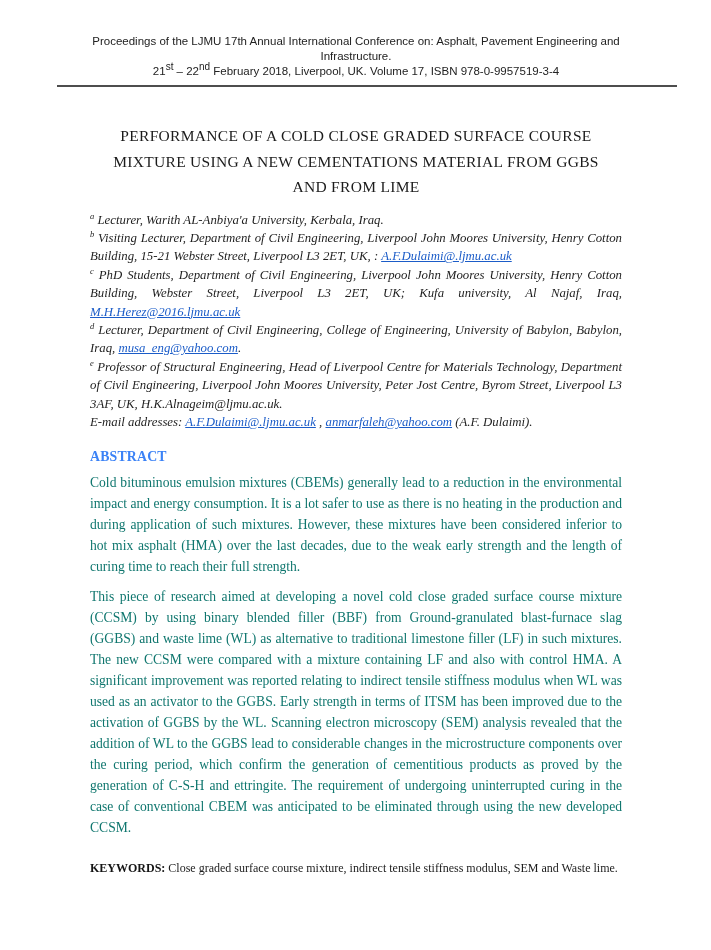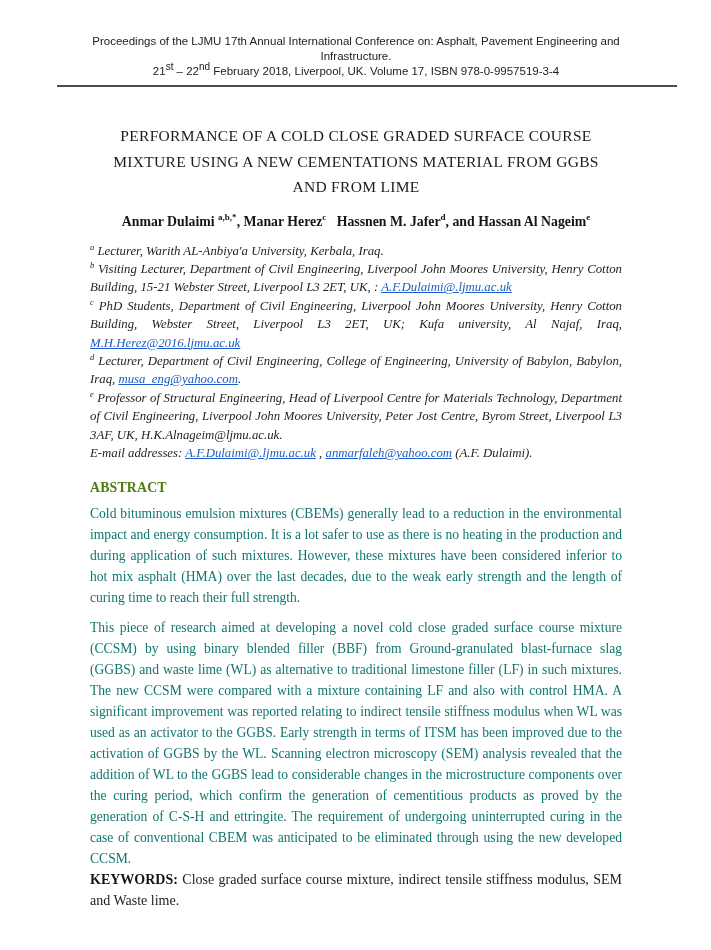--- a/index.html
+++ b/index.html
@@ -64,33 +64,34 @@
     color: #1b5cc8;
     text-decoration: underline;
     cursor: pointer;
   }
   
   .abstract-heading {
     margin-top: 18px;
     font-weight: bold;
     font-size: 13.8px;
     letter-spacing: 0.2px;
-    color: #4d7c0f;
+    color: #3b82f6;
   }
   .body-para {
     margin-top: 7px;
     font-size: 13.6px;
     line-height: 21px;
     text-align: justify;
     color: #0f766e;
   }
   .body-para + .body-para { margin-top: 9px; font-family: Liberation Serif, serif; }
   
   .keywords {
-    font-size: 14px;
+    margin-top: 20px;
+    font-size: 12px;
     line-height: 21px;
     text-align: justify;
     color: #1c1c1c;
   }
   .keywords .kw-label { font-weight: bold; color: #141414; }
 </style>
 </head>
 <body>
 
 <div class="page">
@@ -100,21 +101,20 @@
     <div><span>21</span><sup>st</sup><span> – 22</span><sup>nd</sup><span> February 2018, Liverpool, UK. Volume 17, ISBN </span><span class="isbn">978-0-9957519-3-4</span></div>
   </div>
   <hr class="header-rule">
 
   <div class="paper-title">
     <div>PERFORMANCE OF A COLD CLOSE GRADED SURFACE COURSE</div>
     <div>MIXTURE USING A NEW CEMENTATIONS MATERIAL FROM GGBS</div>
     <div>AND FROM LIME</div>
   </div>
 
-  <div class="authors"><span>Anmar Dulaimi </span><sup>a,b,*</sup><span>, Manar Herez</span><sup>c</sup><span>   Hassnen M. Jafer</span><sup>d</sup><span>, and Hassan Al Nageim</span><sup>e</sup></div>
 
   <div class="affiliations">
     <div><sup>a</sup><span> Lecturer, Warith AL-Anbiya'a University, Kerbala, Iraq.</span></div>
     <div><sup>b</sup><span> Visiting Lecturer, Department of Civil Engineering, Liverpool John Moores University, Henry Cotton Building, 15-21 Webster Street, Liverpool L3 2ET, UK, : </span><a class="doc-link">A.F.Dulaimi@.ljmu.ac.uk</a><span></span></div>
     <div><sup>c</sup><span> PhD Students, Department of Civil Engineering, Liverpool John Moores University, Henry Cotton Building, Webster Street, Liverpool L3 2ET, UK; Kufa university, Al Najaf, Iraq, </span><a class="doc-link">M.H.Herez@2016.ljmu.ac.uk</a><span></span></div>
     <div><sup>d</sup><span> Lecturer, Department of Civil Engineering, College of Engineering, University of Babylon, Babylon, Iraq, </span><a class="doc-link">musa_eng@yahoo.com</a><span>.</span></div>
     <div><sup>e</sup><span> Professor of Structural Engineering, Head of Liverpool Centre for Materials Technology, Department of Civil Engineering, Liverpool John Moores University, Peter Jost Centre, Byrom Street, Liverpool L3 3AF, UK, H.K.Alnageim@ljmu.ac.uk.</span></div>
     <div><span>E-mail addresses: </span><a class="doc-link">A.F.Dulaimi@.ljmu.ac.uk</a><span> , </span><a class="doc-link">anmarfaleh@yahoo.com</a><span> (A.F. Dulaimi).</span></div>
   </div>
 

